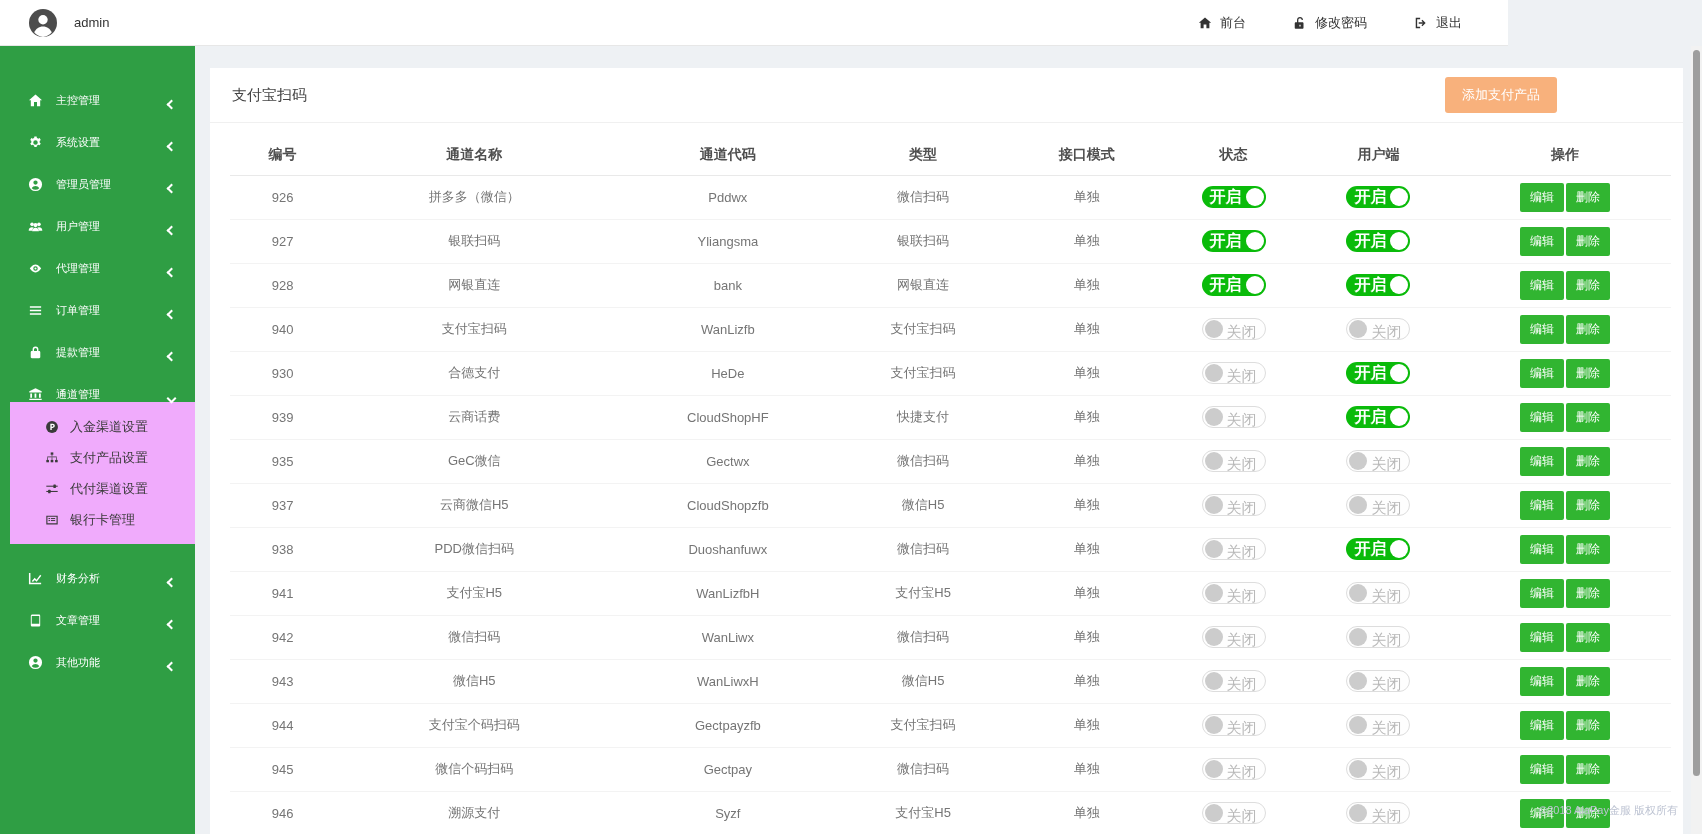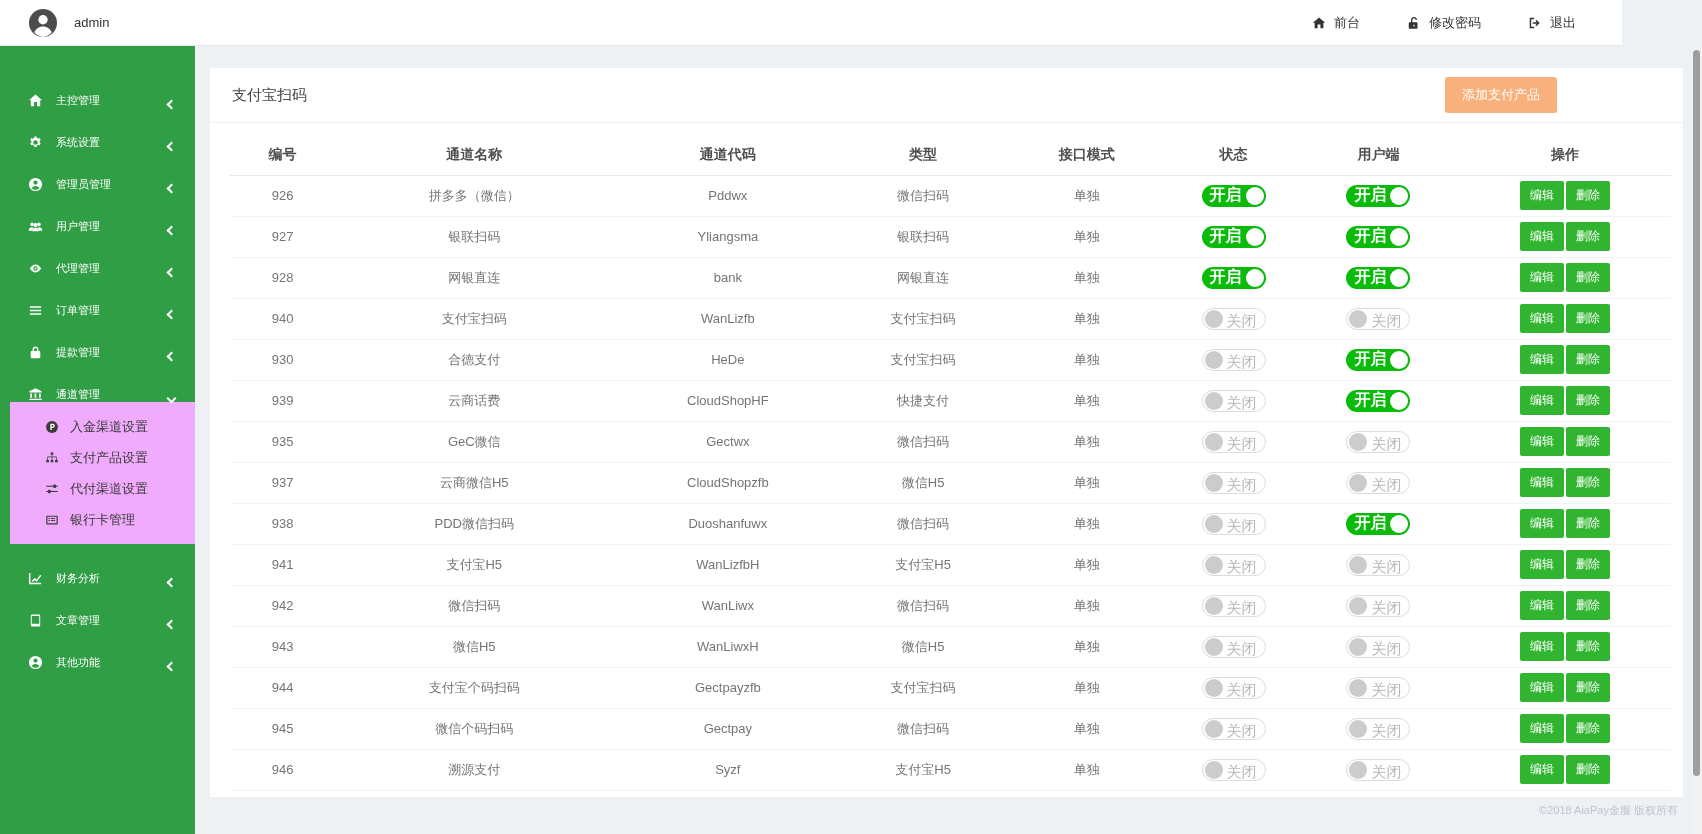--- a/index.html
+++ b/index.html
@@ -2,21 +2,21 @@
 <html><head>
 <meta charset="utf-8">
 <style>
   * { margin:0; padding:0; box-sizing:border-box; }
   html,body { width:1702px; height:834px; }
   body {
     font-family:"Liberation Sans","DejaVu Sans",sans-serif;
     background:#eef1f4; position:relative; overflow:hidden; color:#333;
   }
   
-  .topbar { position:absolute; top:0; left:0; width:1622px; height:46px;
+  .topbar { position:absolute; top:0; left:0; width:1508px; height:46px;
     background:#fff; border-bottom:1px solid #e7e7e7; display:flex; align-items:center; z-index:6; }
   .user-block { display:flex; align-items:center; margin-left:29px; cursor:pointer; }
   .avatar { width:28px; height:28px; display:block; }
   .user-label { margin-left:17px; font-size:13px; color:#333; }
   .topbar-nav { margin-left:auto; margin-right:46px; display:flex; gap:47px; }
   .tnav-item { display:flex; align-items:center; gap:8px; font-size:13px; color:#333; cursor:pointer; }
   .tnav-item .ticon { display:flex; color:#333; }
   .tnav-item svg { width:14px; height:14px; }
   
   .sidebar { position:absolute; top:46px; left:0; width:195px; height:788px; background:#2f9e44; z-index:5; }
@@ -51,21 +51,21 @@
   
   .toggle { display:inline-flex; align-items:center; height:22px; border-radius:12px; cursor:pointer; vertical-align:middle; }
   .toggle.on { background:#0abb0a; padding:0 2px 0 8px; }
   .toggle.on .t-label { color:#fff; font-size:16px; margin-right:4px;font-weight:bold; }
   .toggle.on .knob { width:18px; height:18px; border-radius:50%; background:#fff; }
   .toggle.off { background:#fefefe; border:1px solid #ddd; padding:0 8px 0 2px; }
   .toggle.off .knob { width:18px; height:18px; border-radius:50%; background:#ccc; margin-right:4px; }
   .toggle.off .t-label { color:#b9b9b9; font-size:15px;margin-top:6px; }
   
   .op-btn { display:inline-block; background:#31b531; color:#fff; border:none; font-size:12px;
-    padding:6px 10px; border-radius:2px; margin:0 1px; cursor:pointer;
+    padding:6px 10px; border-radius:2px; margin:7px 1px; cursor:pointer;
     font-family:"Liberation Sans","DejaVu Sans",sans-serif; }
   
   .footer { position:absolute; top:803px; right:24px; font-size:11px; color:#bdc3d2; }
   
   .scrollbar-track { position:absolute; top:46px; right:0; width:11px; height:788px; background:#f2f2f2; }
   .scrollbar-thumb { position:absolute; top:4px; right:2px; width:7px; height:726px; background:#9e9e9e; border-radius:4px; }
 </style>
 </head>
 <body>
 

